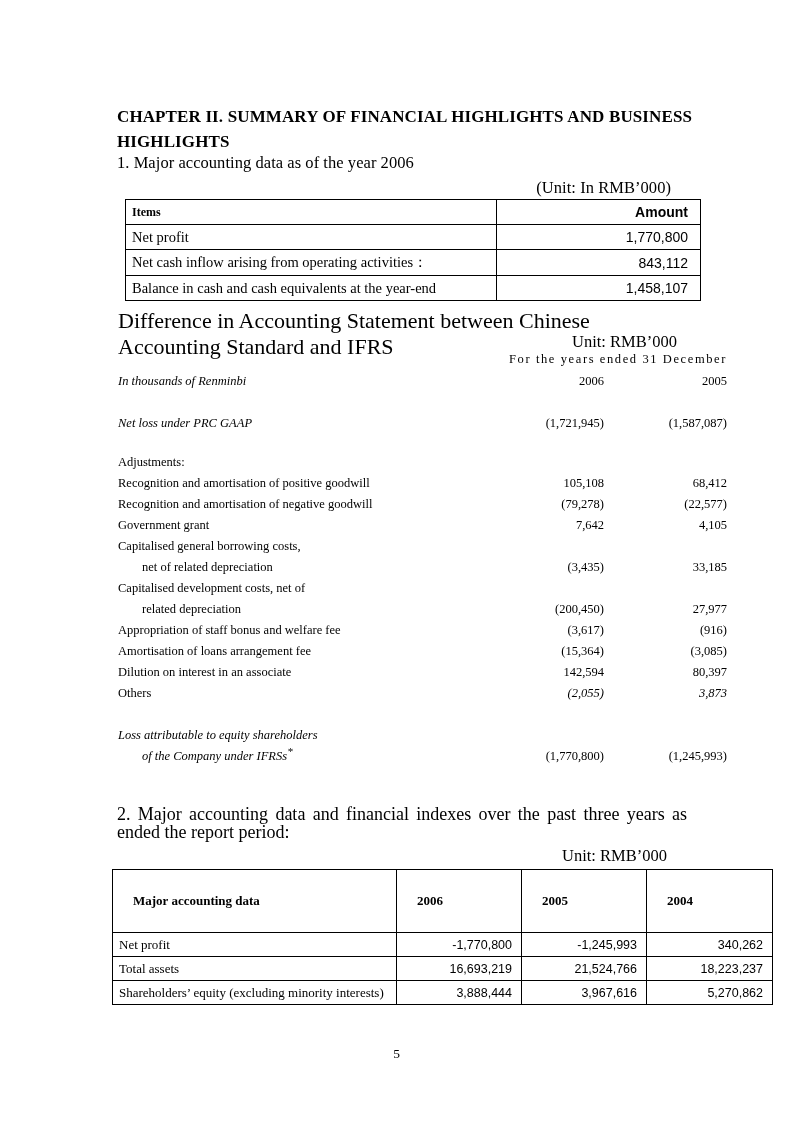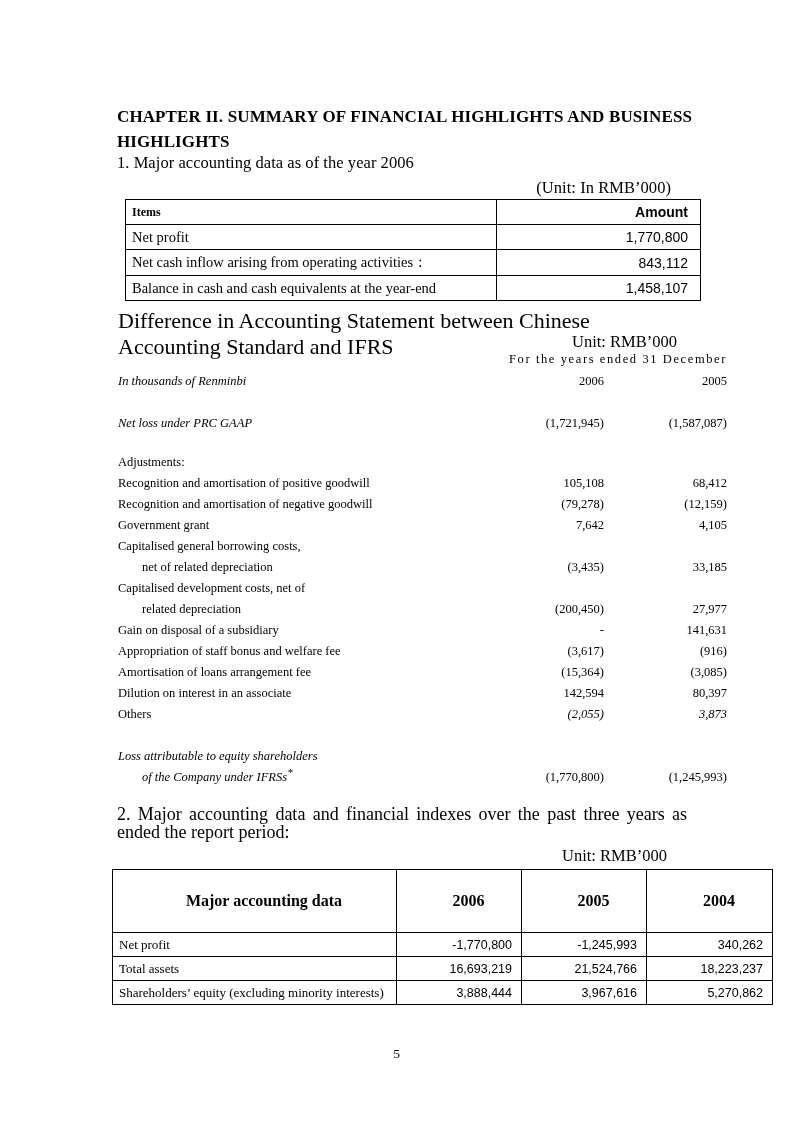--- a/index.html
+++ b/index.html
@@ -181,22 +181,22 @@
     table-layout: fixed;
   }
   .table2 td, .table2 th {
     border: 1px solid #000;
     font-size: 13px;
     font-weight: normal;
   }
   .table2 thead th {
     height: 60px;
     font-weight: bold;
-    text-align: center;
-    font-size: 16px;
+    text-align: left;
+    font-size: 13px;
     vertical-align: middle;
     padding-left: 20px;
   }
   .table2 .c-label { width: 262px; }
   .table2 .c-year  { width: 103px; }
   .table2 .c-year3 { width: 104px; }
   .table2 tbody td {
     height: 21px;
     padding: 1px 6px;
   }
@@ -281,21 +281,21 @@
     </div>
 
     <div class="ifrs-row">
       <span class="lbl">Recognition and amortisation of positive goodwill</span>
       <span class="v06">105,108</span>
       <span class="v05">68,412</span>
     </div>
     <div class="ifrs-row">
       <span class="lbl">Recognition and amortisation of negative goodwill</span>
       <span class="v06">(79,278)</span>
-      <span class="v05">(12,159)</span>
+      <span class="v05">(22,577)</span>
     </div>
     <div class="ifrs-row">
       <span class="lbl">Government grant</span>
       <span class="v06">7,642</span>
       <span class="v05">4,105</span>
     </div>
     <div class="ifrs-row">
       <span class="lbl">Capitalised general borrowing costs,</span>
       <span class="v06"></span>
       <span class="v05"></span>
@@ -307,25 +307,20 @@
     </div>
     <div class="ifrs-row">
       <span class="lbl">Capitalised development costs, net of</span>
       <span class="v06"></span>
       <span class="v05"></span>
     </div>
     <div class="ifrs-row">
       <span class="lbl indent">related depreciation</span>
       <span class="v06">(200,450)</span>
       <span class="v05">27,977</span>
-    </div>
-    <div class="ifrs-row">
-      <span class="lbl">Gain on disposal of a subsidiary</span>
-      <span class="v06">-</span>
-      <span class="v05">141,631</span>
     </div>
     <div class="ifrs-row">
       <span class="lbl">Appropriation of staff bonus and welfare fee</span>
       <span class="v06">(3,617)</span>
       <span class="v05">(916)</span>
     </div>
     <div class="ifrs-row">
       <span class="lbl">Amortisation of loans arrangement fee</span>
       <span class="v06">(15,364)</span>
       <span class="v05">(3,085)</span>

